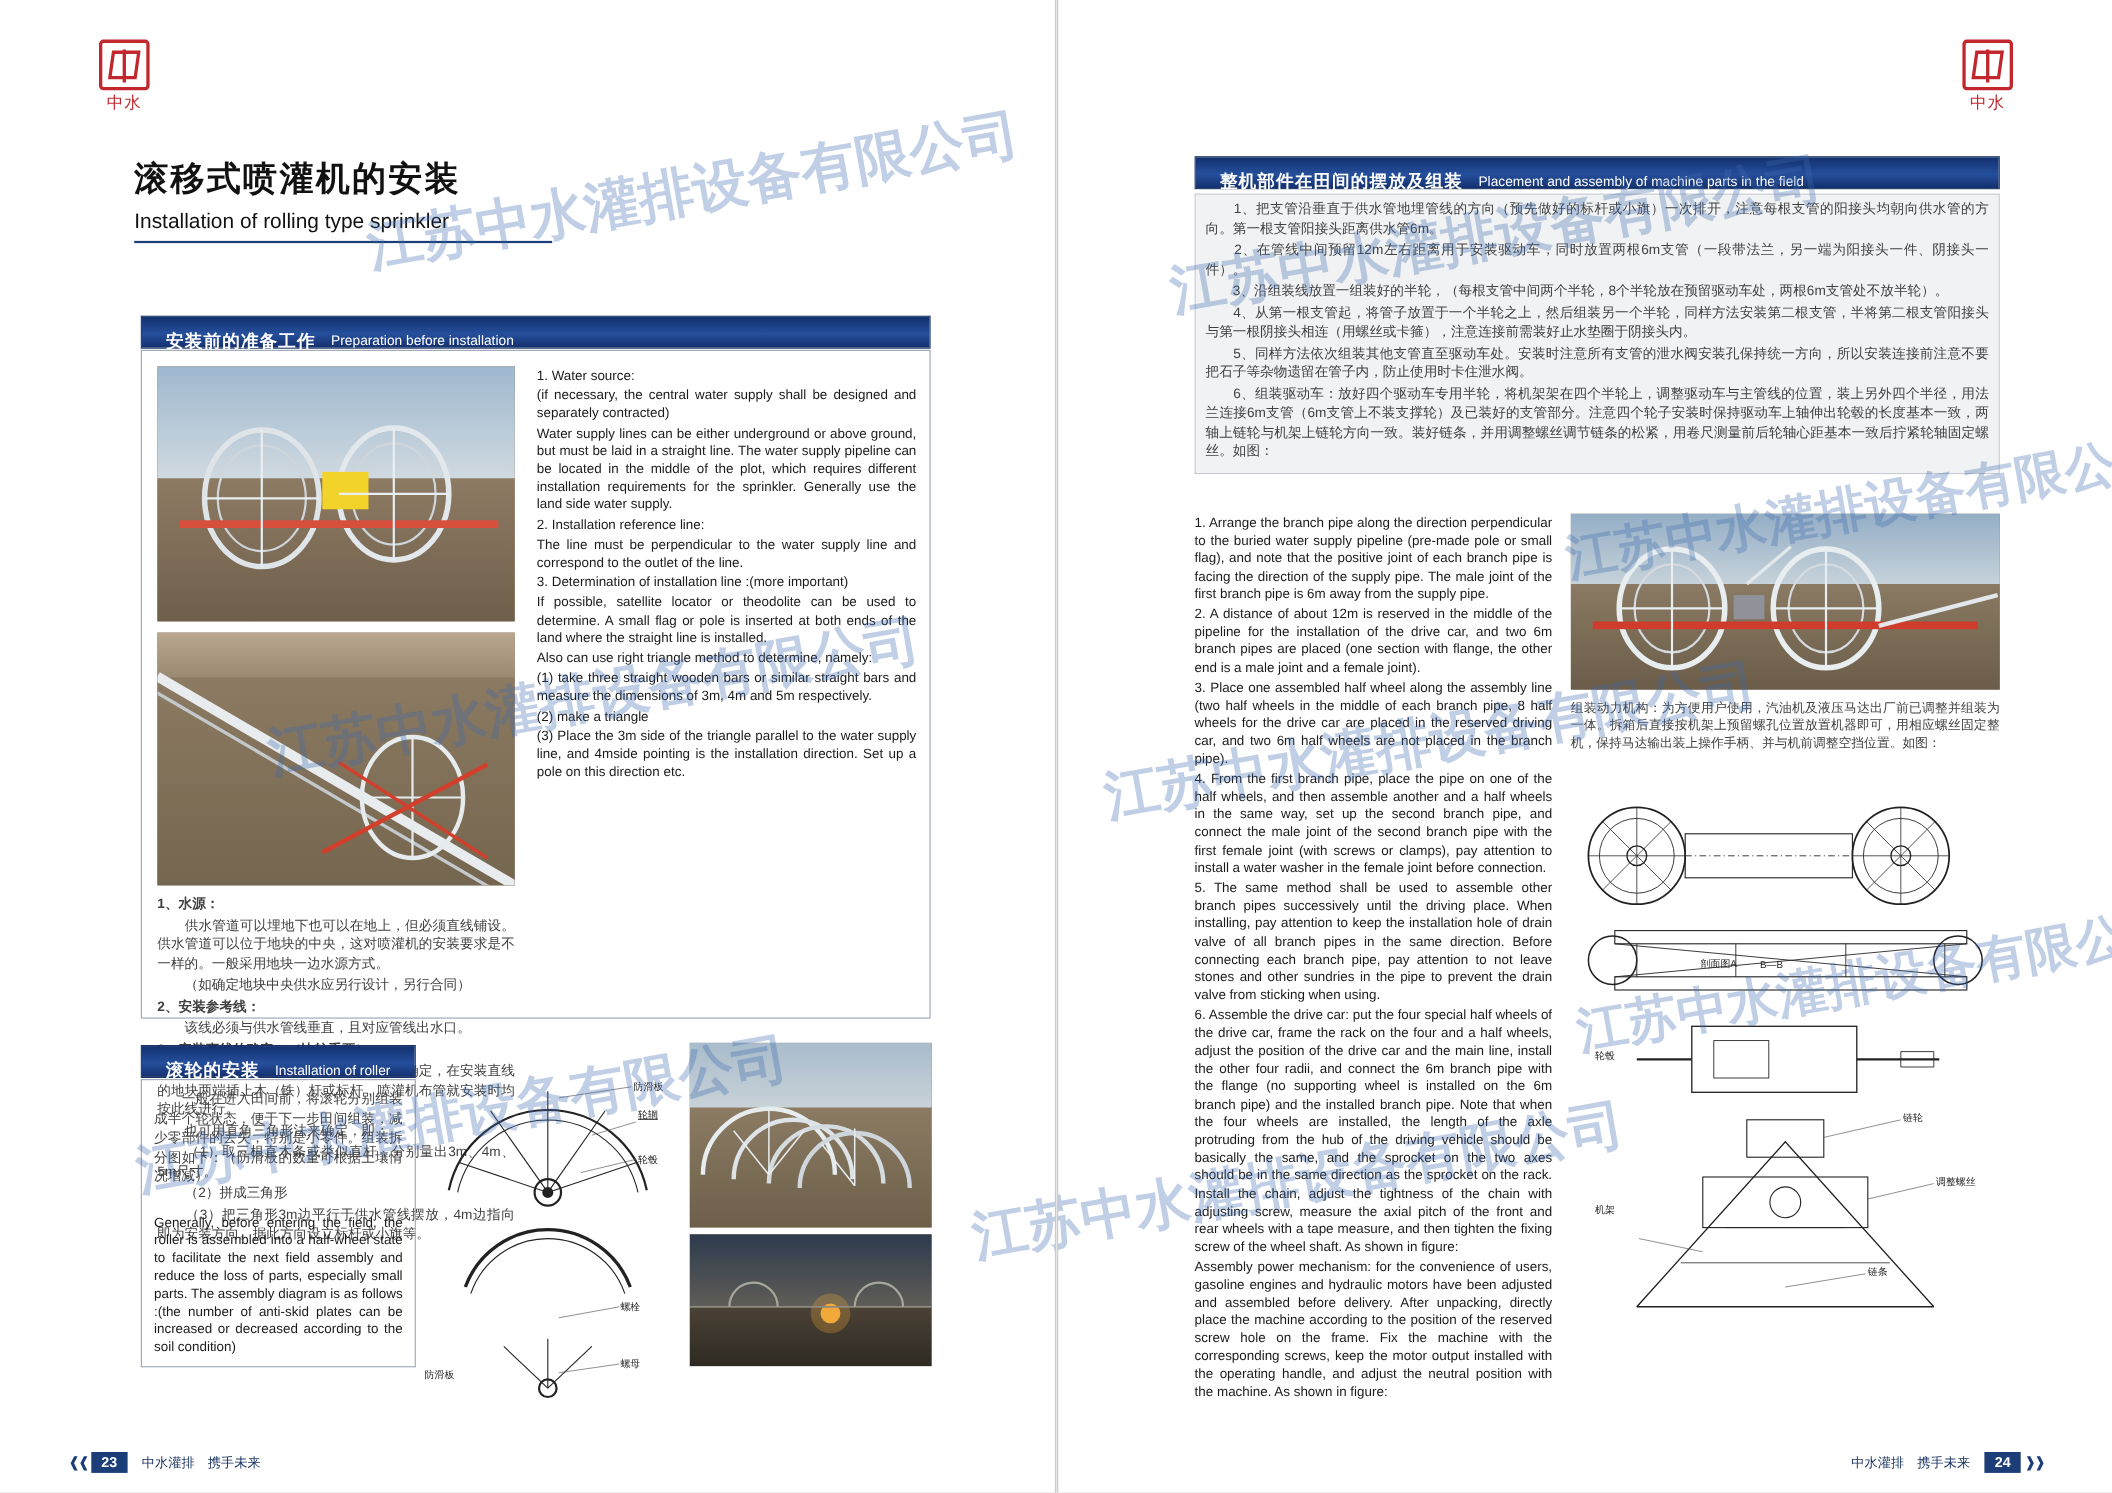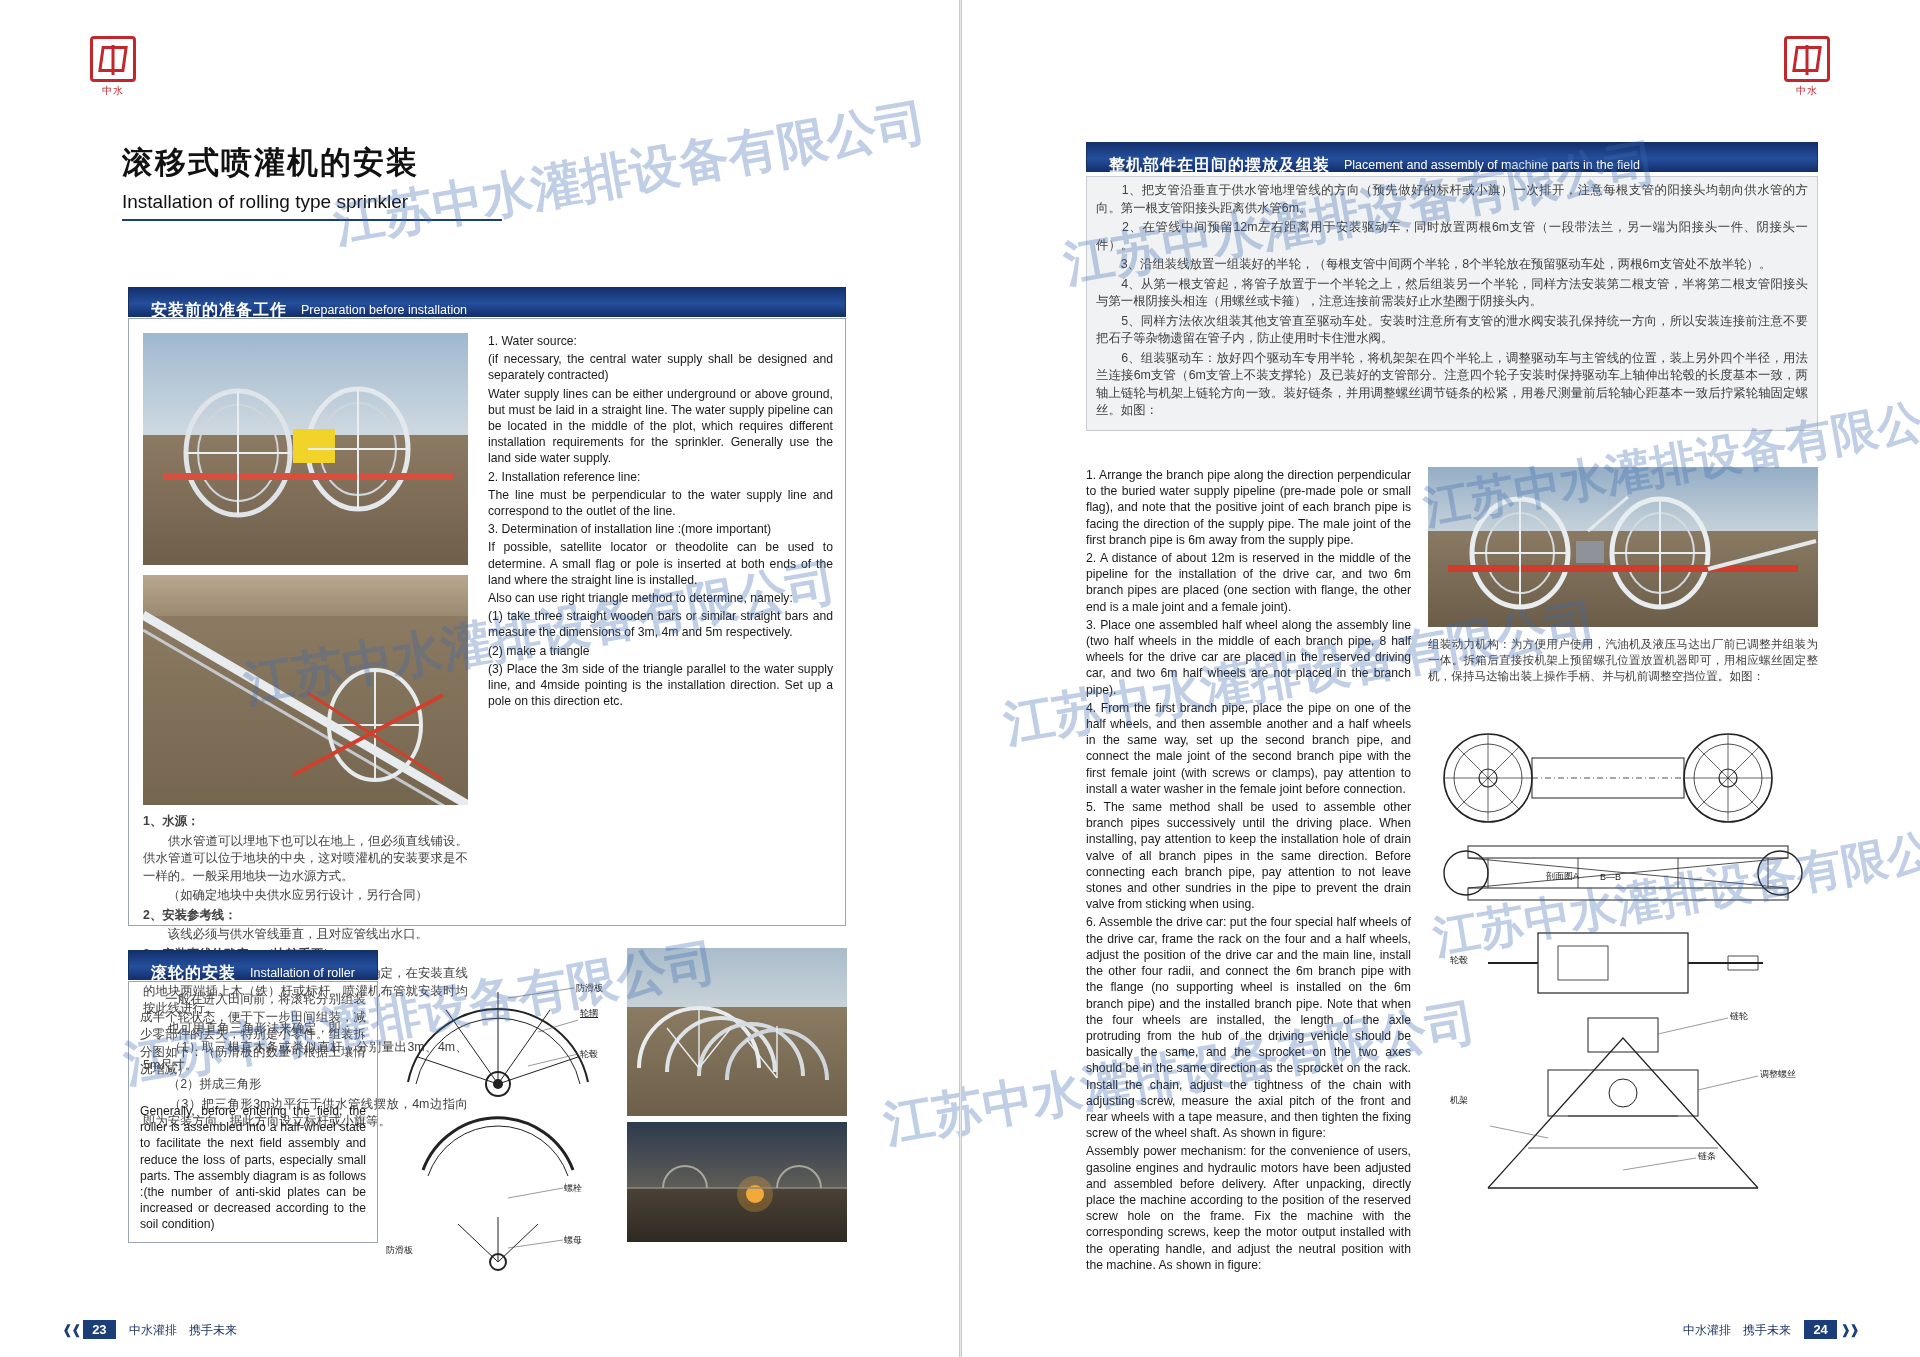--- a/index.html
+++ b/index.html
@@ -34,21 +34,21 @@
   }
   .logo .mark:before{
     content:""; position:absolute; left:7px; top:7px; right:7px; bottom:7px;
     border:3px solid #c1272d; transform:skewX(-8deg);
   }
   .logo .mark:after{
     content:""; position:absolute; left:50%; top:6px; width:3px; height:30px;
     background:#c1272d; transform:translateX(-50%);
   }
   .logo .ltext {
-    text-align:center; font-size:10px; color:#c1272d; margin-top:2px; letter-spacing:1px;
+    text-align:center; font-size:15px; color:#c1272d; margin-top:2px; letter-spacing:1px;
   }
   
   .main-title-cn {
     font-size:31px; font-weight:bold; color:#111; letter-spacing:2px;
   }
   .main-title-en {
     font-size:19px; color:#111; margin-top:7px;
   }
   .title-underline {
     width:380px; height:2px; background:#1b3d78; margin-top:6px;

